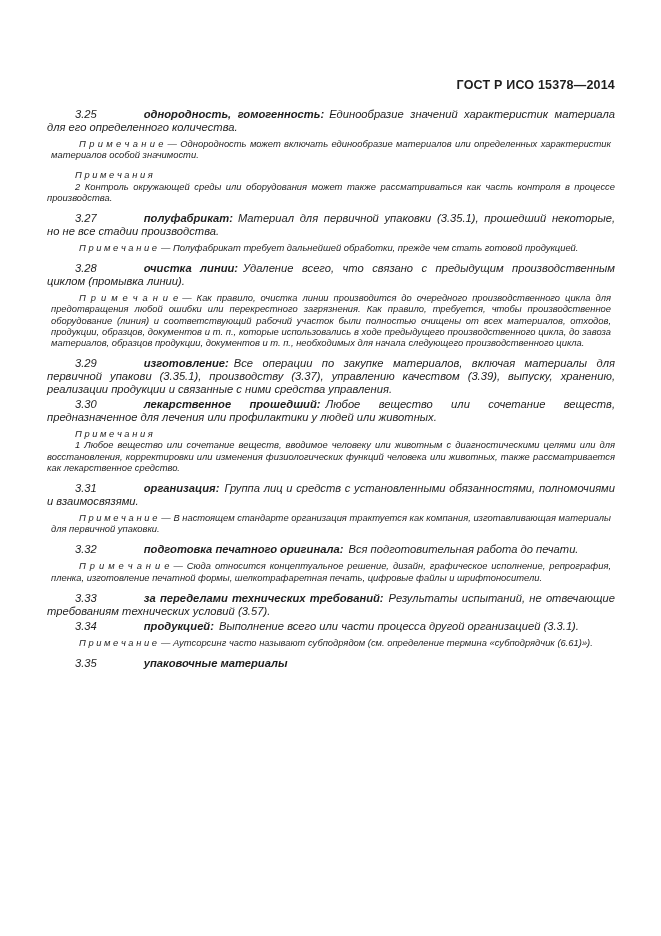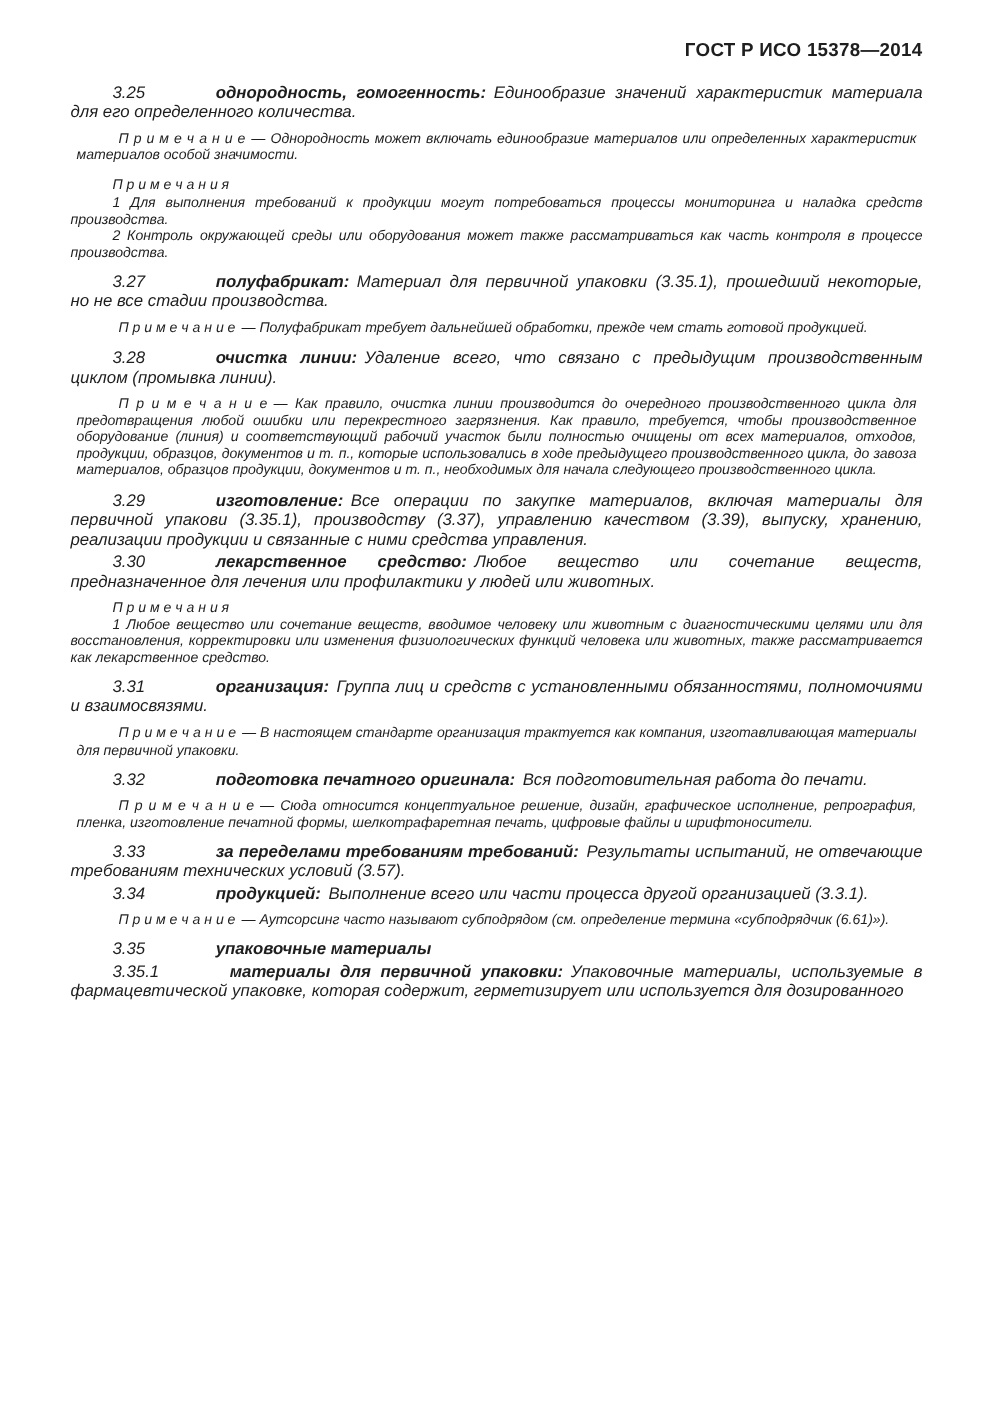--- a/index.html
+++ b/index.html
@@ -2,21 +2,21 @@
 <html><head>
 <meta charset="utf-8">
 <style>
   html, body { margin: 0; padding: 0; background: #ffffff; }
   .page {
     position: relative;
     width: 661px;
     height: 724px;
     background: #ffffff;
     box-sizing: border-box;
-    padding: 26px 46px 0 47px;
+    padding: 78px 46px 0 47px;
     color: #1e1e1e;
     font-family: "Liberation Sans", sans-serif;
     overflow: hidden;
   }
   .header {
     text-align: right;
     font-weight: 700;
     font-style: normal;
     font-size: 12.5px;
     letter-spacing: 0.2px;
@@ -67,21 +67,20 @@
 
     <p class="term">
       <span class="num">3.25</span><span class="tname">однородность, гомогенность:</span><span>Единообразие значений характеристик материала для его определенного количества.</span>
     </p>
     <div class="note">
       <p><span class="note-label">П р и м е ч а н и е</span><span>— Однородность может включать единообразие материалов или определенных характеристик материалов особой значимости.</span></p>
     </div>
 
     <div class="notes">
       <div class="notes-header">П р и м е ч а н и я</div>
-      <div class="note-item">1 Для выполнения требований к продукции могут потребоваться процессы мониторинга и наладка средств производства.</div>
       <div class="note-item">2 Контроль окружающей среды или оборудования может также рассматриваться как часть контроля в процессе производства.</div>
     </div>
 
     <p class="term">
       <span class="num">3.27</span><span class="tname">полуфабрикат:</span><span>Материал для первичной упаковки (3.35.1), прошедший некоторые, но не все стадии производства.</span>
     </p>
     <div class="note">
       <p><span class="note-label">П р и м е ч а н и е</span><span>— Полуфабрикат требует дальнейшей обработки, прежде чем стать готовой продукцией.</span></p>
     </div>
 
@@ -90,21 +89,21 @@
     </p>
     <div class="note">
       <p><span class="note-label">П р и м е ч а н и е</span><span>— Как правило, очистка линии производится до очередного производственного цикла для предотвращения любой ошибки или перекрестного загрязнения. Как правило, требуется, чтобы производственное оборудование (линия) и соответствующий рабочий участок были полностью очищены от всех материалов, отходов, продукции, образцов, документов и т. п., которые использовались в ходе предыдущего производственного цикла, до завоза материалов, образцов продукции, документов и т. п., необходимых для начала следующего производственного цикла.</span></p>
     </div>
 
     <p class="term">
       <span class="num">3.29</span><span class="tname">изготовление:</span><span>Все операции по закупке материалов, включая материалы для первичной упакови (3.35.1), производству (3.37), управлению качеством (3.39), выпуску, хранению, реализации продукции и связанные с ними средства управления.</span>
     </p>
 
     <p class="term">
-      <span class="num">3.30</span><span class="tname">лекарственное средство:</span><span>Любое вещество или сочетание веществ, предназначенное для лечения или профилактики у людей или животных.</span>
+      <span class="num">3.30</span><span class="tname">лекарственное прошедший:</span><span>Любое вещество или сочетание веществ, предназначенное для лечения или профилактики у людей или животных.</span>
     </p>
     <div class="notes">
       <div class="notes-header">П р и м е ч а н и я</div>
       <div class="note-item">1 Любое вещество или сочетание веществ, вводимое человеку или животным с диагностическими целями или для восстановления, корректировки или изменения физиологических функций человека или животных, также рассматривается как лекарственное средство.</div>
     </div>
 
     <p class="term">
       <span class="num">3.31</span><span class="tname">организация:</span><span>Группа лиц и средств с установленными обязанностями, полномочиями и взаимосвязями.</span>
     </p>
     <div class="note">
@@ -112,35 +111,32 @@
     </div>
 
     <p class="term">
       <span class="num">3.32</span><span class="tname">подготовка печатного оригинала:</span><span>Вся подготовительная работа до печати.</span>
     </p>
     <div class="note">
       <p><span class="note-label">П р и м е ч а н и е</span><span>— Сюда относится концептуальное решение, дизайн, графическое исполнение, репрография, пленка, изготовление печатной формы, шелкотрафаретная печать, цифровые файлы и шрифтоносители.</span></p>
     </div>
 
     <p class="term">
-      <span class="num">3.33</span><span class="tname">за переделами требованиям требований:</span><span>Результаты испытаний, не отвечающие требованиям технических условий (3.57).</span>
+      <span class="num">3.33</span><span class="tname">за переделами технических требований:</span><span>Результаты испытаний, не отвечающие требованиям технических условий (3.57).</span>
     </p>
 
     <p class="term">
       <span class="num">3.34</span><span class="tname">продукцией:</span><span>Выполнение всего или части процесса другой организацией (3.3.1).</span>
     </p>
     <div class="note">
       <p><span class="note-label">П р и м е ч а н и е</span><span>— Аутсорсинг часто называют субподрядом (см. определение термина «субподрядчик (6.61)»).</span></p>
     </div>
 
     <p class="term">
       <span class="num">3.35</span><span class="tname">упаковочные материалы</span>
     </p>
 
-    <p class="term">
-      <span class="num">3.35.1</span><span class="tname">материалы для первичной упаковки:</span><span>Упаковочные материалы, используемые в фармацевтической упаковке, которая содержит, герметизирует или используется для дозированного</span>
-    </p>
 
   </div>
 
   <div class="page-number">5</div>
 
 </div>
 
 </body></html>

